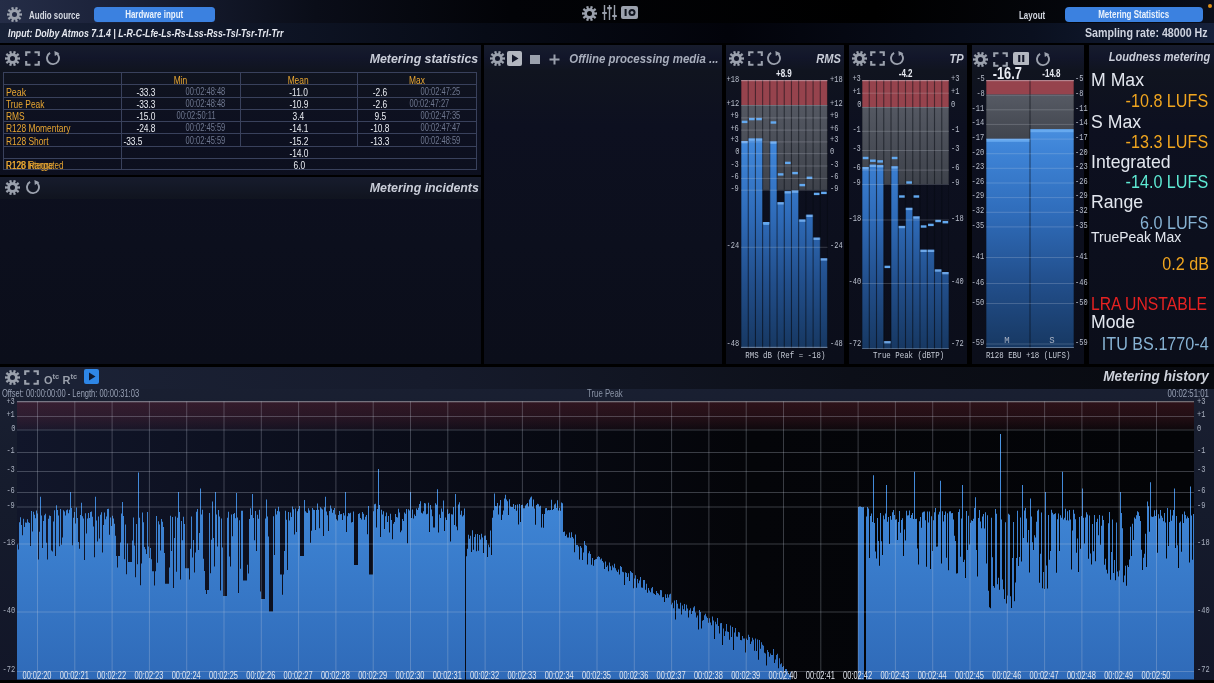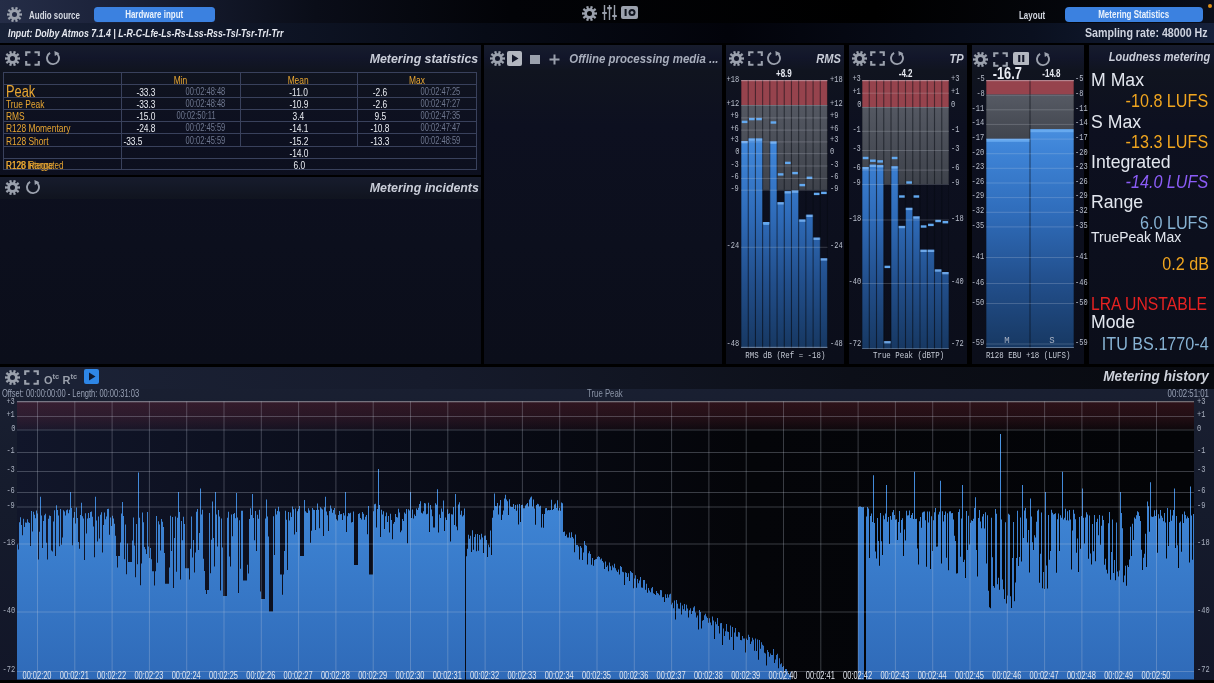--- a/index.html
+++ b/index.html
@@ -78,32 +78,32 @@
 <div class="abs" style="left:3px;top:121.2px;width:474px;height:1px;background:#39415c"></div>
 <div class="abs" style="left:3px;top:133.4px;width:474px;height:1px;background:#39415c"></div>
 <div class="abs" style="left:3px;top:145.7px;width:474px;height:1px;background:#39415c"></div>
 <div class="abs" style="left:3px;top:157.9px;width:474px;height:1px;background:#39415c"></div>
 <div class="abs" style="left:121px;top:72.0px;width:1px;height:98.2px;background:#39415c"></div>
 <div class="abs" style="left:240px;top:72.0px;width:1px;height:73.7px;background:#39415c"></div>
 <div class="abs" style="left:357px;top:72.0px;width:1px;height:73.7px;background:#39415c"></div>
 <div style="position:absolute;top:73.9px;color:#e8a632;font-size:10.5px;line-height:12.0px;white-space:nowrap;left:121px;width:119px;text-align:center;"><span style="display:inline-block;transform:scaleX(0.8);transform-origin:center center;white-space:nowrap">Min</span></div>
 <div style="position:absolute;top:73.9px;color:#e8a632;font-size:10.5px;line-height:12.0px;white-space:nowrap;left:240px;width:117px;text-align:center;"><span style="display:inline-block;transform:scaleX(0.8);transform-origin:center center;white-space:nowrap">Mean</span></div>
 <div style="position:absolute;top:73.9px;color:#e8a632;font-size:10.5px;line-height:12.0px;white-space:nowrap;left:357px;width:120px;text-align:center;"><span style="display:inline-block;transform:scaleX(0.8);transform-origin:center center;white-space:nowrap">Max</span></div>
-<div style="position:absolute;top:85.60000000000001px;color:#e8a632;font-size:16px;line-height:12.0px;white-space:nowrap;left:6px;"><span style="display:inline-block;transform:scaleX(0.8);transform-origin:left center;white-space:nowrap">Peak</span></div>
+<div style="position:absolute;top:85.60000000000001px;color:#e8a632;font-size:11px;line-height:12.0px;white-space:nowrap;left:6px;"><span style="display:inline-block;transform:scaleX(0.8);transform-origin:left center;white-space:nowrap">Peak</span></div>
 <div style="position:absolute;top:85.60000000000001px;color:#e9ecf2;font-size:10.5px;line-height:12.0px;white-space:nowrap;left:121px;width:49px;text-align:center;"><span style="display:inline-block;transform:scaleX(0.8);transform-origin:center center;white-space:nowrap">-33.3</span></div>
 <div style="position:absolute;top:85.60000000000001px;color:#6f7890;font-size:10px;line-height:11.5px;white-space:nowrap;left:170px;width:70px;text-align:center;"><span style="display:inline-block;transform:scaleX(0.75);transform-origin:center center;white-space:nowrap">00:02:48:48</span></div>
 <div style="position:absolute;top:85.60000000000001px;color:#e9ecf2;font-size:10.5px;line-height:12.0px;white-space:nowrap;left:240px;width:117px;text-align:center;"><span style="display:inline-block;transform:scaleX(0.8);transform-origin:center center;white-space:nowrap">-11.0</span></div>
 <div style="position:absolute;top:85.60000000000001px;color:#e9ecf2;font-size:10.5px;line-height:12.0px;white-space:nowrap;left:357px;width:46px;text-align:center;"><span style="display:inline-block;transform:scaleX(0.8);transform-origin:center center;white-space:nowrap">-2.6</span></div>
 <div style="position:absolute;top:85.60000000000001px;color:#6f7890;font-size:10px;line-height:11.5px;white-space:nowrap;left:403px;width:74px;text-align:center;"><span style="display:inline-block;transform:scaleX(0.75);transform-origin:center center;white-space:nowrap">00:02:47:25</span></div>
 <div style="position:absolute;top:97.85000000000001px;color:#e8a632;font-size:10.5px;line-height:12.0px;white-space:nowrap;left:6px;"><span style="display:inline-block;transform:scaleX(0.8);transform-origin:left center;white-space:nowrap">True Peak</span></div>
 <div style="position:absolute;top:97.85000000000001px;color:#e9ecf2;font-size:10.5px;line-height:12.0px;white-space:nowrap;left:121px;width:49px;text-align:center;"><span style="display:inline-block;transform:scaleX(0.8);transform-origin:center center;white-space:nowrap">-33.3</span></div>
 <div style="position:absolute;top:97.85000000000001px;color:#6f7890;font-size:10px;line-height:11.5px;white-space:nowrap;left:170px;width:70px;text-align:center;"><span style="display:inline-block;transform:scaleX(0.75);transform-origin:center center;white-space:nowrap">00:02:48:48</span></div>
 <div style="position:absolute;top:97.85000000000001px;color:#e9ecf2;font-size:10.5px;line-height:12.0px;white-space:nowrap;left:240px;width:117px;text-align:center;"><span style="display:inline-block;transform:scaleX(0.8);transform-origin:center center;white-space:nowrap">-10.9</span></div>
 <div style="position:absolute;top:97.85000000000001px;color:#e9ecf2;font-size:10.5px;line-height:12.0px;white-space:nowrap;left:357px;width:46px;text-align:center;"><span style="display:inline-block;transform:scaleX(0.8);transform-origin:center center;white-space:nowrap">-2.6</span></div>
-<div style="position:absolute;top:97.85000000000001px;color:#6f7890;font-size:10px;line-height:11.5px;white-space:nowrap;left:403px;width:74px;text-align:center;"><span style="display:inline-block;transform:scaleX(0.75);transform-origin:center center;white-space:nowrap">00:02:47:27</span></div>
+<div style="position:absolute;top:97.85000000000001px;color:#6f7890;font-size:10px;line-height:11.5px;white-space:nowrap;left:403px;width:74px;text-align:left;"><span style="display:inline-block;transform:scaleX(0.75);transform-origin:center center;white-space:nowrap">00:02:47:27</span></div>
 <div style="position:absolute;top:110.10000000000001px;color:#e8a632;font-size:10.5px;line-height:12.0px;white-space:nowrap;left:6px;"><span style="display:inline-block;transform:scaleX(0.8);transform-origin:left center;white-space:nowrap">RMS</span></div>
 <div style="position:absolute;top:110.10000000000001px;color:#e9ecf2;font-size:10.5px;line-height:12.0px;white-space:nowrap;left:121px;width:49px;text-align:center;"><span style="display:inline-block;transform:scaleX(0.8);transform-origin:center center;white-space:nowrap">-15.0</span></div>
 <div style="position:absolute;top:110.10000000000001px;color:#6f7890;font-size:10px;line-height:11.5px;white-space:nowrap;left:170px;width:70px;"><span style="display:inline-block;transform:scaleX(0.75);transform-origin:center center;white-space:nowrap">00:02:50:11</span></div>
 <div style="position:absolute;top:110.10000000000001px;color:#e9ecf2;font-size:10.5px;line-height:12.0px;white-space:nowrap;left:240px;width:117px;text-align:center;"><span style="display:inline-block;transform:scaleX(0.8);transform-origin:center center;white-space:nowrap">3.4</span></div>
 <div style="position:absolute;top:110.10000000000001px;color:#e9ecf2;font-size:10.5px;line-height:12.0px;white-space:nowrap;left:357px;width:46px;text-align:center;"><span style="display:inline-block;transform:scaleX(0.8);transform-origin:center center;white-space:nowrap">9.5</span></div>
 <div style="position:absolute;top:110.10000000000001px;color:#6f7890;font-size:10px;line-height:11.5px;white-space:nowrap;left:403px;width:74px;text-align:center;"><span style="display:inline-block;transform:scaleX(0.75);transform-origin:center center;white-space:nowrap">00:02:47:35</span></div>
 <div style="position:absolute;top:122.35000000000001px;color:#e8a632;font-size:10.5px;line-height:12.0px;white-space:nowrap;left:6px;"><span style="display:inline-block;transform:scaleX(0.8);transform-origin:left center;white-space:nowrap">R128 Momentary</span></div>
 <div style="position:absolute;top:122.35000000000001px;color:#e9ecf2;font-size:10.5px;line-height:12.0px;white-space:nowrap;left:121px;width:49px;text-align:center;"><span style="display:inline-block;transform:scaleX(0.8);transform-origin:center center;white-space:nowrap">-24.8</span></div>
 <div style="position:absolute;top:122.35000000000001px;color:#6f7890;font-size:10px;line-height:11.5px;white-space:nowrap;left:170px;width:70px;text-align:center;"><span style="display:inline-block;transform:scaleX(0.75);transform-origin:center center;white-space:nowrap">00:02:45:59</span></div>
 <div style="position:absolute;top:122.35000000000001px;color:#e9ecf2;font-size:10.5px;line-height:12.0px;white-space:nowrap;left:240px;width:117px;text-align:center;"><span style="display:inline-block;transform:scaleX(0.8);transform-origin:center center;white-space:nowrap">-14.1</span></div>
@@ -451,21 +451,21 @@
 <div class="sl sll" style="left:1074.5px;top:298.5px;width:26px;text-align:left"><span>-50</span></div>
 <div class="sl slr" style="left:958.5px;top:338.8px;width:26px;text-align:right"><span>-59</span></div>
 <div class="sl sll" style="left:1074.5px;top:338.8px;width:26px;text-align:left"><span>-59</span></div>
 <div class="sl" style="left:971.9px;top:350.5px;width:112.4px;text-align:center;font-size:9.5px;color:#c6cbd6"><span>R128 EBU +18 (LUFS)</span></div>
 <div style="position:absolute;top:50px;color:#c9cdd8;font-size:12.5px;line-height:14.0px;white-space:nowrap;font-weight:bold;font-style:italic;right:3.5px;text-align:right;"><span style="display:inline-block;transform:scaleX(0.88);transform-origin:right center;white-space:nowrap">Loudness metering</span></div>
 <div style="position:absolute;top:70px;color:#e3e7ef;font-size:19px;line-height:20.5px;white-space:nowrap;left:1091px;"><span style="display:inline-block;transform:scaleX(0.93);transform-origin:left center;white-space:nowrap">M Max</span></div>
 <div style="position:absolute;top:91.1px;color:#f0a51f;font-size:19px;line-height:20.5px;white-space:nowrap;right:5.5px;text-align:right;"><span style="display:inline-block;transform:scaleX(0.85);transform-origin:right center;white-space:nowrap">-10.8 LUFS</span></div>
 <div style="position:absolute;top:112.3px;color:#e3e7ef;font-size:19px;line-height:20.5px;white-space:nowrap;left:1091px;"><span style="display:inline-block;transform:scaleX(0.93);transform-origin:left center;white-space:nowrap">S Max</span></div>
 <div style="position:absolute;top:132px;color:#f0a51f;font-size:19px;line-height:20.5px;white-space:nowrap;right:5.5px;text-align:right;"><span style="display:inline-block;transform:scaleX(0.85);transform-origin:right center;white-space:nowrap">-13.3 LUFS</span></div>
 <div style="position:absolute;top:152.3px;color:#e3e7ef;font-size:19px;line-height:20.5px;white-space:nowrap;left:1091px;"><span style="display:inline-block;transform:scaleX(0.93);transform-origin:left center;white-space:nowrap">Integrated</span></div>
-<div style="position:absolute;top:172.1px;color:#8b5cf6;font-size:19px;line-height:20.5px;white-space:nowrap;right:5.5px;text-align:right;font-style:italic;"><span style="display:inline-block;transform:scaleX(0.85);transform-origin:right center;white-space:nowrap">-14.0 LUFS</span></div>
+<div style="position:absolute;top:172.1px;color:#5eead4;font-size:19px;line-height:20.5px;white-space:nowrap;right:5.5px;text-align:right;"><span style="display:inline-block;transform:scaleX(0.85);transform-origin:right center;white-space:nowrap">-14.0 LUFS</span></div>
 <div style="position:absolute;top:192.3px;color:#e3e7ef;font-size:19px;line-height:20.5px;white-space:nowrap;left:1091px;"><span style="display:inline-block;transform:scaleX(0.93);transform-origin:left center;white-space:nowrap">Range</span></div>
 <div style="position:absolute;top:212.6px;color:#87b3d4;font-size:19px;line-height:20.5px;white-space:nowrap;right:5.5px;text-align:right;"><span style="display:inline-block;transform:scaleX(0.85);transform-origin:right center;white-space:nowrap">6.0 LUFS</span></div>
 <div style="position:absolute;top:227.5px;color:#e3e7ef;font-size:15.5px;line-height:17.0px;white-space:nowrap;left:1091px;"><span style="display:inline-block;transform:scaleX(0.9);transform-origin:left center;white-space:nowrap">TruePeak Max</span></div>
 <div style="position:absolute;top:253.5px;color:#f0a51f;font-size:19px;line-height:20.5px;white-space:nowrap;right:5.5px;text-align:right;"><span style="display:inline-block;transform:scaleX(0.85);transform-origin:right center;white-space:nowrap">0.2 dB</span></div>
 <div style="position:absolute;top:293.7px;color:#e62222;font-size:18.5px;line-height:20.0px;white-space:nowrap;left:1091px;"><span style="display:inline-block;transform:scaleX(0.85);transform-origin:left center;white-space:nowrap">LRA UNSTABLE</span></div>
 <div style="position:absolute;top:312.4px;color:#e3e7ef;font-size:19px;line-height:20.5px;white-space:nowrap;left:1091px;"><span style="display:inline-block;transform:scaleX(0.93);transform-origin:left center;white-space:nowrap">Mode</span></div>
 <div style="position:absolute;top:333.6px;color:#87b3d4;font-size:19px;line-height:20.5px;white-space:nowrap;right:5.5px;text-align:right;"><span style="display:inline-block;transform:scaleX(0.85);transform-origin:right center;white-space:nowrap">ITU BS.1770-4</span></div>
 <div class="abs" style="left:0;top:364px;width:1214px;height:2.5px;background:#000"></div>
 <div class="abs" style="left:0;top:366.5px;width:1214px;height:316.5px;background:linear-gradient(180deg,#1a2032 0%,#151b2c 45%,#121628 100%)"></div>
 <div class="abs" style="left:0;top:366.5px;width:1214px;height:22.5px;background:linear-gradient(to right,#1c2337 0%,#161b2c 35%,#0c0f18 70%,#080a10 100%)"></div>

